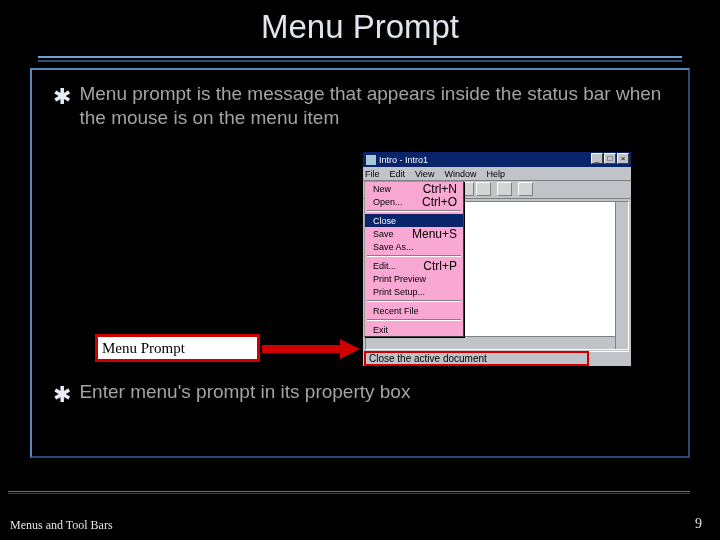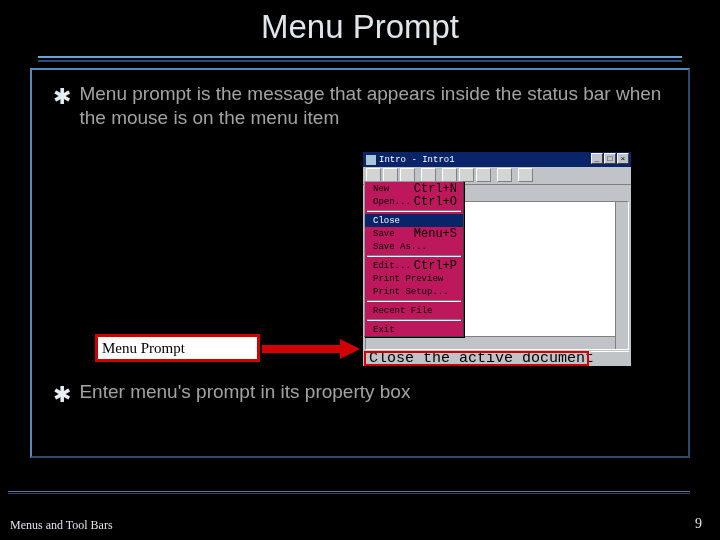--- a/index.html
+++ b/index.html
@@ -88,21 +88,21 @@
     border-top: 10px solid transparent;
     border-bottom: 10px solid transparent;
   }
   
   .win {
     position: absolute;
     left: 362px; top: 151px;
     width: 270px; height: 216px;
     background: #c0c4c8;
     border: 1px solid #000;
-    font-family: Liberation Mono, monospace;
+    font-family: Liberation Sans, sans-serif;
   }
   .win .titlebar {
     height: 15px;
     background: linear-gradient(#0a246a,#0a246a);
     color: #fff;
     font-size: 9px;
     display: flex; align-items: center;
     padding-left: 3px;
     position: relative;
   }
@@ -164,38 +164,38 @@
     position: absolute; left: 0; right: 13px; bottom: 0;
     height: 13px; background: #c0c4c8;
     border-top: 1px solid #808080;
   }
   .win .statusbar {
     position: absolute;
     left: 2px; right: 2px; bottom: 1px;
     height: 14px;
     background: #c0c4c8;
     border-top: 1px solid #fff;
-    font-size: 15px;
+    font-size: 10px;
     color: #000;
     display: flex; align-items: center;
     padding-left: 4px;
   }
   .win .status-red {
     position: absolute;
     left: 1px; right: 42px; bottom: 0;
     height: 15px;
     border: 2px solid #d10000;
     pointer-events: none;
   }
   
   .dd {
     position: absolute;
     left: 1px; top: 29px;
     width: 100px;
-    background: #be185d;
+    background: #f9a8d4;
     border: 1px solid #9a9a9a;
     border-right: 1px solid #404040;
     border-bottom: 1px solid #404040;
     box-shadow: 1px 1px 0 #000;
     font-size: 9px;
     color: #000;
     z-index: 5;
   }
   .dd .mi {
     display: flex; justify-content: space-between;
@@ -262,20 +262,27 @@
 
   <div class="win">
     <div class="titlebar">
       <span class="icon"></span>
       <span>Intro - Intro1</span>
       <div class="btns">
         <span>_</span>
         <span>□</span>
         <span>×</span>
       </div>
+    </div>
+    <div class="menubar">
+      <span>File</span>
+      <span>Edit</span>
+      <span>View</span>
+      <span>Window</span>
+      <span>Help</span>
     </div>
     <div class="toolbar">
       <div class="tbtn" style="left:3px"></div>
       <div class="tbtn" style="left:20px"></div>
       <div class="tbtn" style="left:37px"></div>
       <div class="tbtn" style="left:58px"></div>
       <div class="tbtn" style="left:79px"></div>
       <div class="tbtn" style="left:96px"></div>
       <div class="tbtn" style="left:113px"></div>
       <div class="tbtn" style="left:134px"></div>

